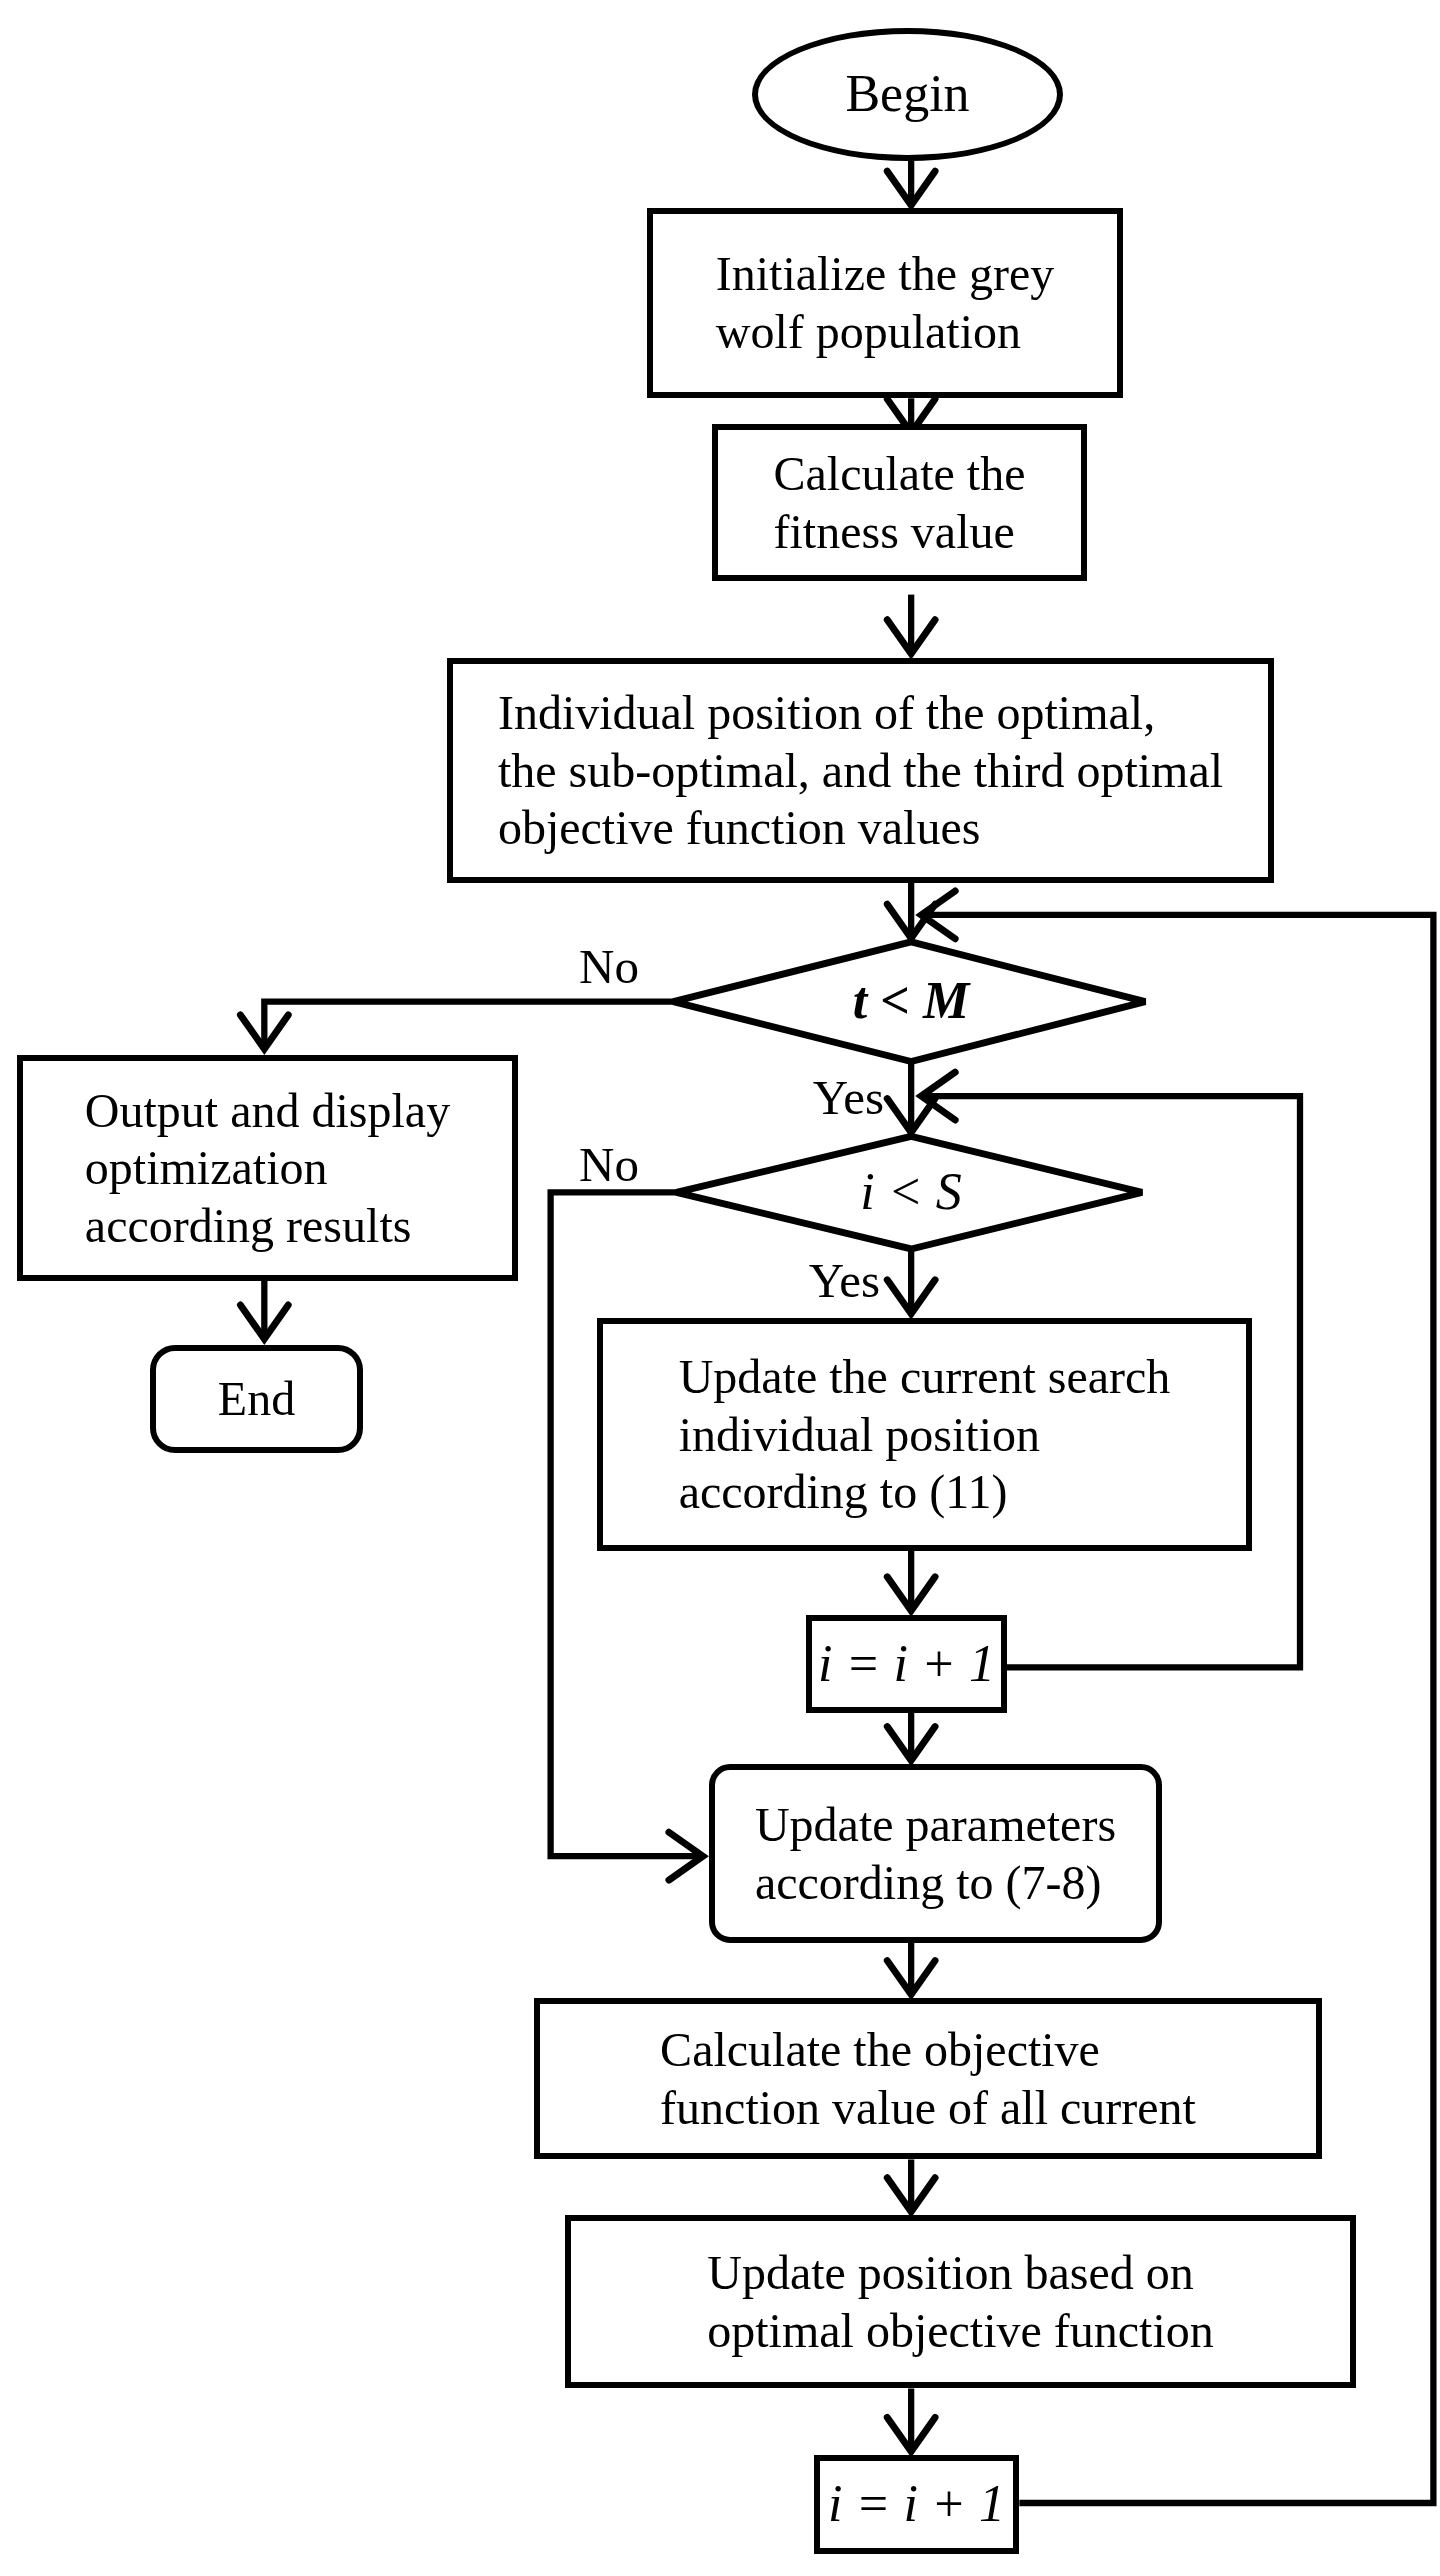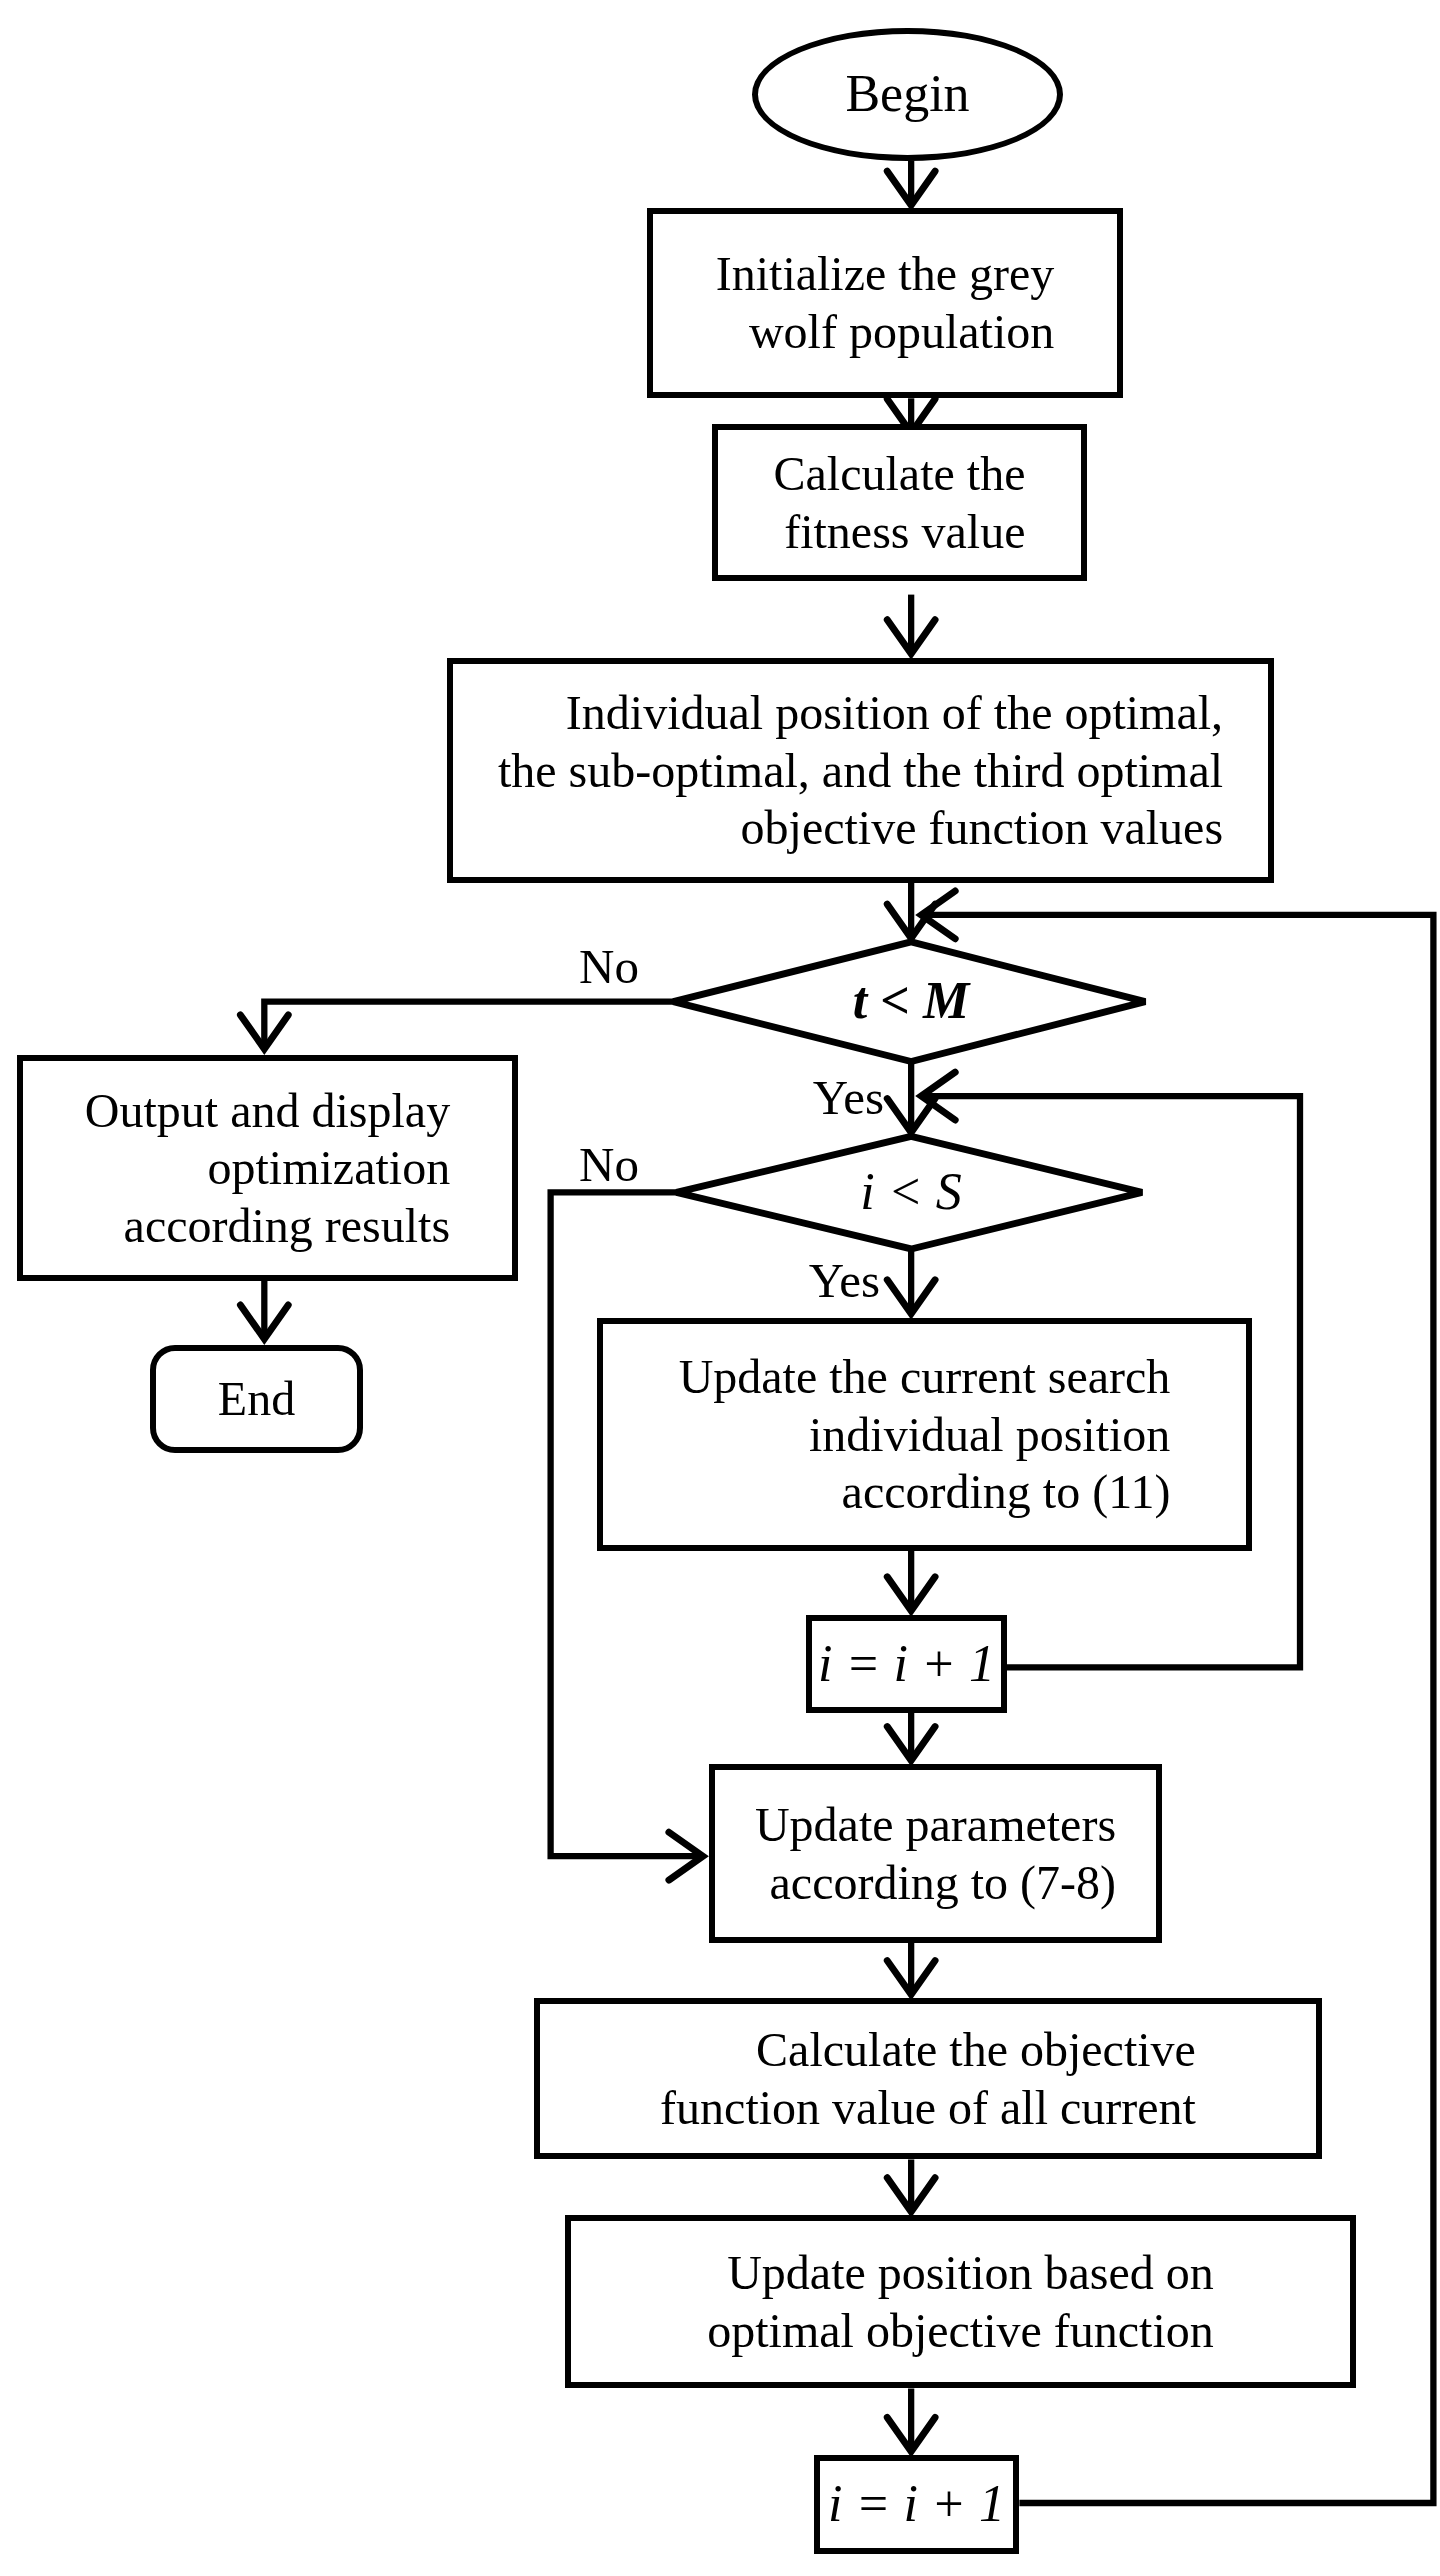--- a/index.html
+++ b/index.html
@@ -1,20 +1,20 @@
 <!DOCTYPE html>
 <html style="font-size:10px"><head>
 <meta charset="utf-8">
 <style>
   html,body{margin:0;padding:0;background:#ffffff;}
   #canvas{position:relative;width:1441px;height:2576px;background:#ffffff;
           font-family:"Liberation Serif","DejaVu Serif",serif;color:#000;}
   #wires{position:absolute;left:0;top:0;width:1441px;height:2576px;}
   .node{position:absolute;box-sizing:border-box;background:#fff;border:6.3px solid #000;
-        display:flex;align-items:center;justify-content:center;text-align:right;
+        display:flex;align-items:center;justify-content:center;text-align:left;
         white-space:pre-line;font-size:48px;line-height:1.2;}
   .ellipse{border-radius:50%;}
   .rounded{border-radius:25px;}
   .noborder{border:none;background:transparent;}
   .math{font-style:italic;font-size:52px;}
   .edge-label{position:absolute;display:flex;align-items:center;justify-content:center;
         font-size:49px;background:transparent;}
 </style>
 </head>
 <body>
@@ -75,21 +75,21 @@
   <div class="node rounded" style="left:150px;top:1345px;width:213px;height:108px;">End</div>
 
   <div class="node noborder math" style="left:785px;top:1158px;width:252px;height:69px;">i &lt; S</div>
 
   <div class="node" style="left:597px;top:1318px;width:655px;height:233px;">Update the current search
 individual position
 according to (11)</div>
 
   <div class="node math" style="left:806px;top:1615px;width:201px;height:98px;">i = i + 1</div>
 
-  <div class="node" style="left:709px;top:1764px;width:453px;height:179px;">Update parameters
+  <div class="node" style="left:709px;top:1764px;width:453px;height:179px;border-radius:21px;">Update parameters
 according to (7-8)</div>
 
   <div class="node" style="left:534px;top:1998px;width:788px;height:161px;">Calculate the objective
 function value of all current</div>
 
   <div class="node" style="left:565px;top:2215px;width:791px;height:173px;">Update position based on
 optimal objective function</div>
 
   <div class="node math" style="left:814px;top:2455px;width:205px;height:99px;">i = i + 1</div>
 

